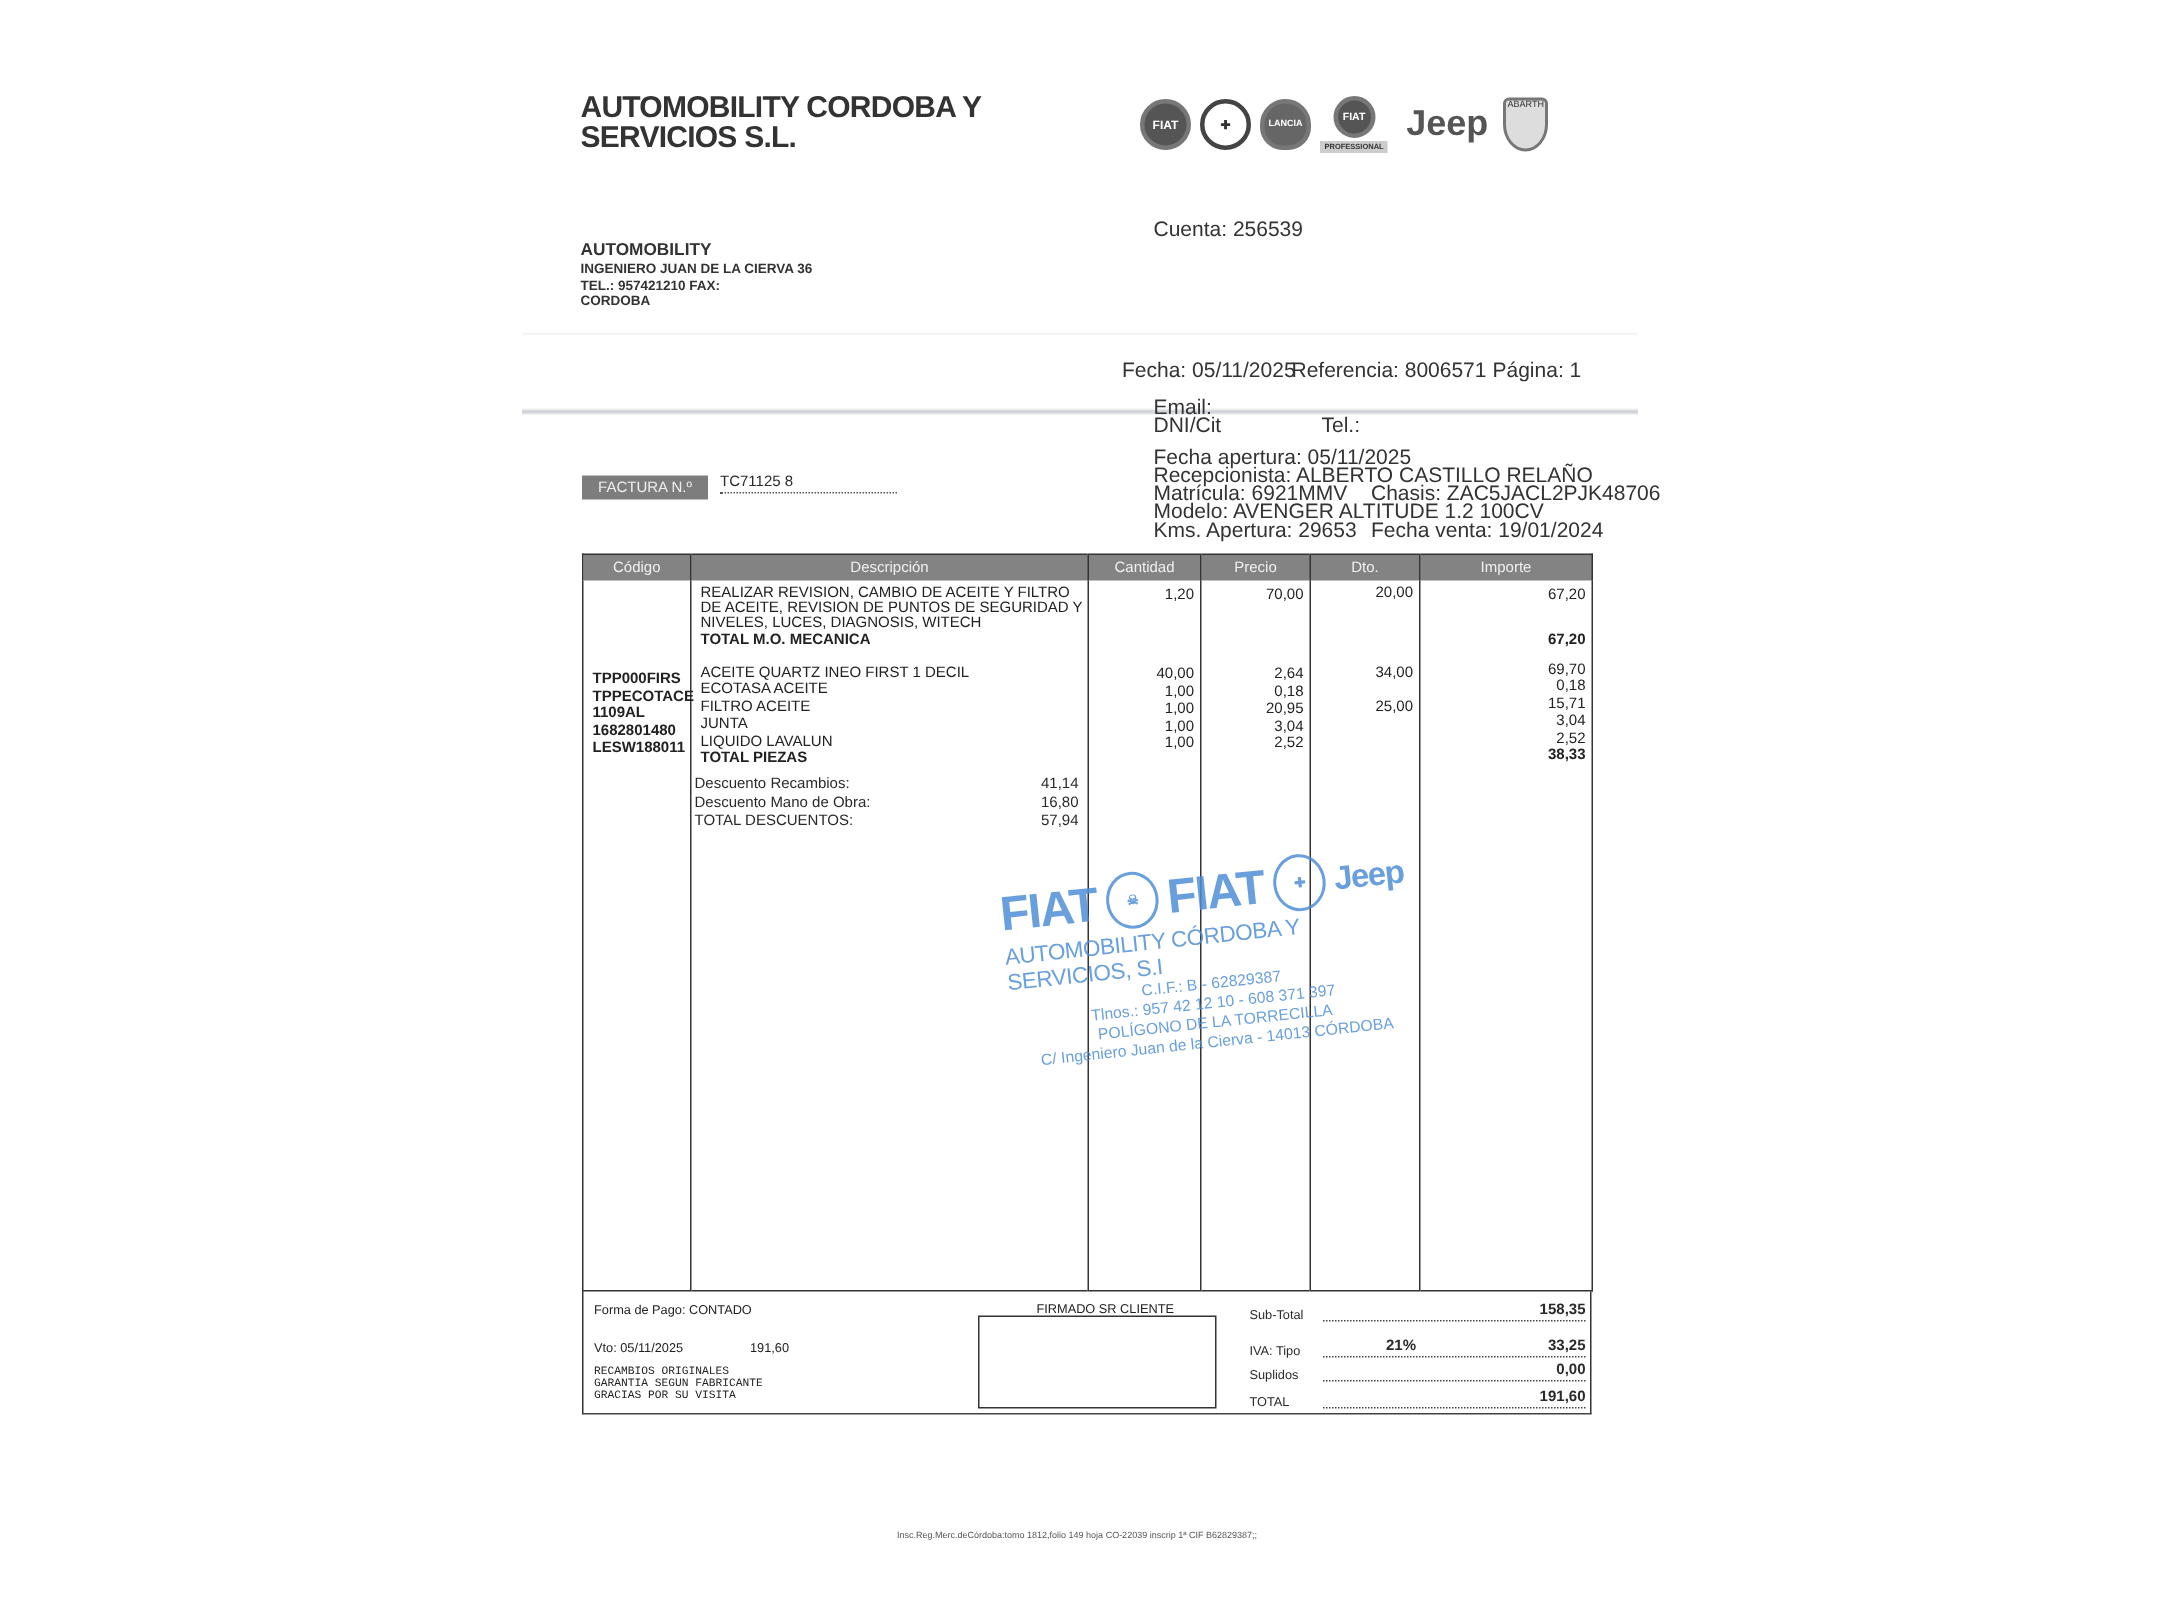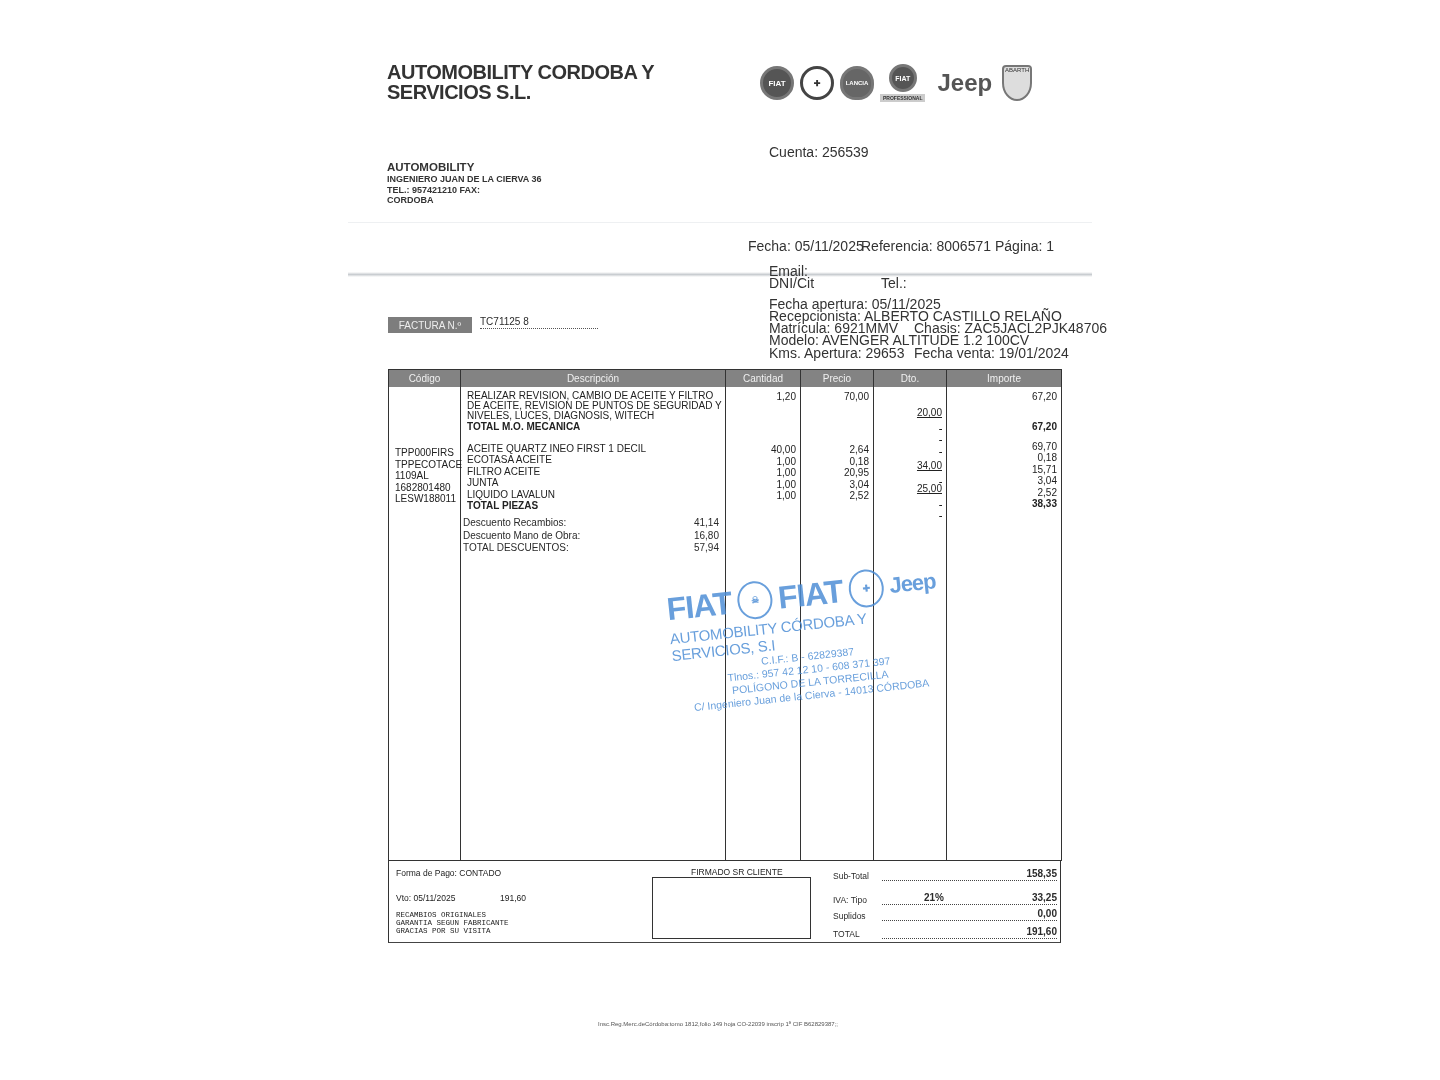--- a/index.html
+++ b/index.html
@@ -28,21 +28,21 @@
   .factura-num { left:480px; top:316px; width:118px; font-size:10px; border-bottom:1px dotted #555; height:12px; }
   table.items { position:absolute; left:388px; top:369px; width:673px; height:492px; border-collapse:collapse;
                 border:1.5px solid #333; font-size:10px; color:#222; table-layout:fixed; }
   table.items th { background:#838383; color:#f0f0f0; font-weight:normal; height:17px; font-size:10px;
                    border-right:1.5px solid #333; padding:0; }
   table.items td { border-right:1.5px solid #333; vertical-align:top; padding:0; position:relative; }
   .cell-lines div { height:11.5px; line-height:11.5px; white-space:nowrap; }
   .num { text-align:right; padding-right:4px !important; }
   .bold { font-weight:bold; }
   .desc-pad { padding-left:6px !important; }
-  .code-pad { padding-left:6px !important; }
+  .code-pad { padding-left:6px !important;font-weight:bold; }
   .disc { left:463px; width:256px; font-size:10px; line-height:12.5px; }
   .disc .row { display:flex; justify-content:space-between; }
   .footer-box { left:388px; top:861px; width:673px; height:82px; border-left:1.5px solid #333; border-right:1.5px solid #333;
                 border-bottom:1.5px solid #444; box-sizing:border-box; }
   .foot-text { font-size:8.5px; color:#222; }
   .sig-box { left:652px; top:877px; width:159px; height:62px; border:1.5px solid #333; box-sizing:border-box; }
   .totals { left:833px; font-size:8.5px; width:224px; }
   .totals .row { position:absolute; left:0; width:224px; display:flex; align-items:flex-end; }
   .totals .lbl { width:49px; }
   .totals .dots { flex:1; border-bottom:1px dotted #444; height:10px; position:relative; }
@@ -180,21 +180,21 @@
             <div>&nbsp;</div>
           <div style="height:7px;"></div>
           <div>2,64</div>
           <div>0,18</div>
           <div>20,95</div>
           <div>3,04</div>
           <div>2,52</div>
         </div>
       </td>
       <td class="num">
-        <div class="cell-lines" style="padding-top:20px;text-decoration:underline;">
+        <div class="cell-lines" style="padding-top:3px;">
           <div>20,00</div>
           <div>&nbsp;</div>
             <div>&nbsp;</div>
             <div>&nbsp;</div>
           <div style="height:7px;"></div>
           <div>34,00</div>
           <div>&nbsp;</div>
           <div>25,00</div>
           <div>&nbsp;</div>
           <div>&nbsp;</div>

